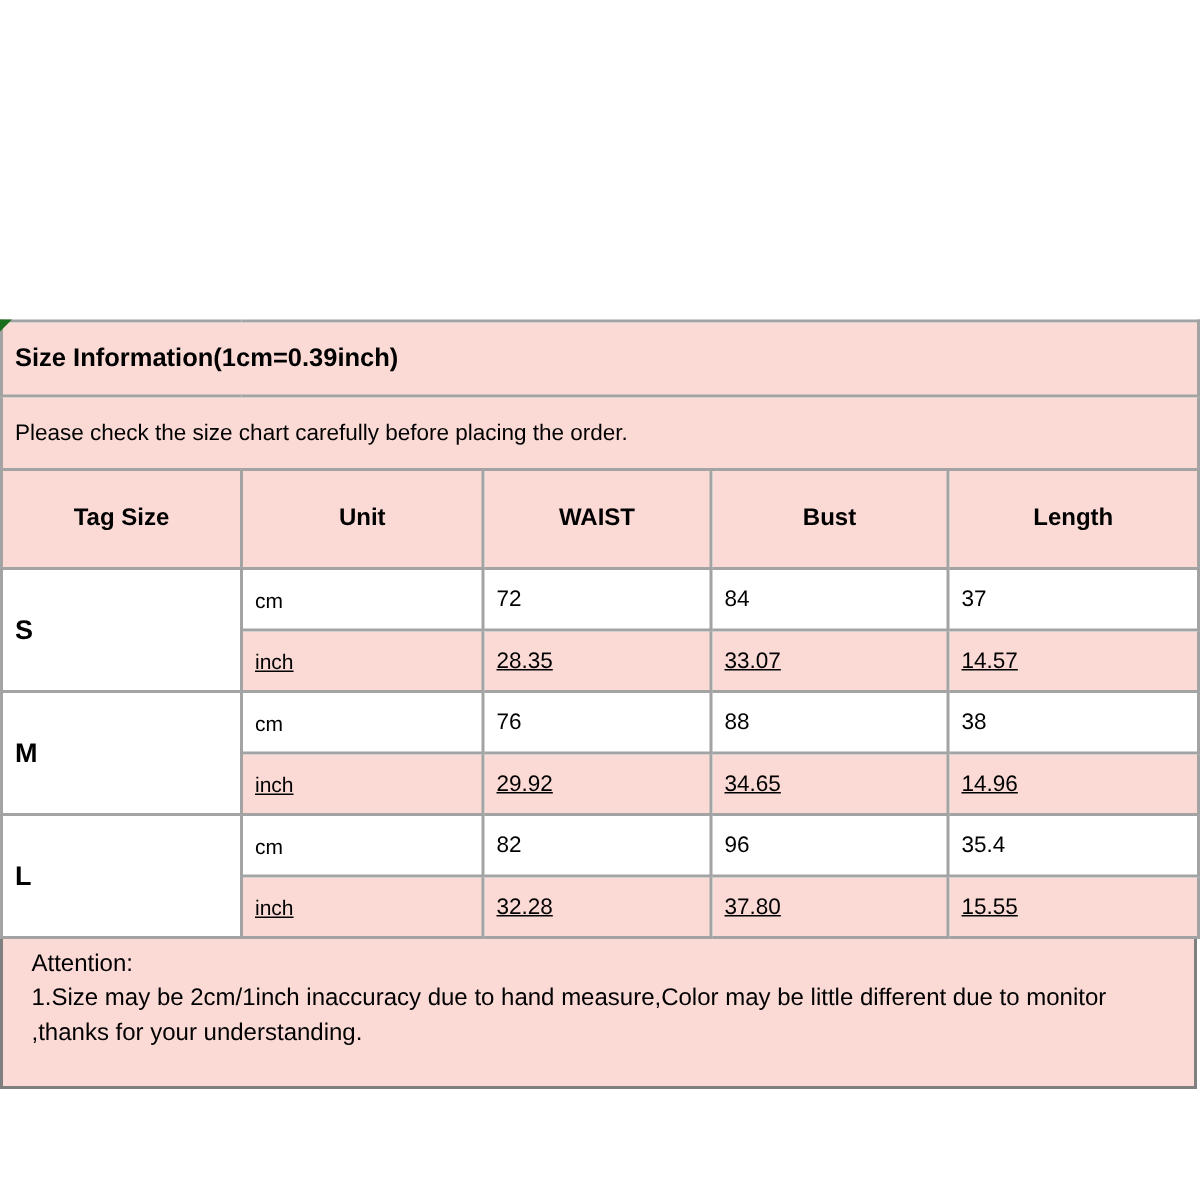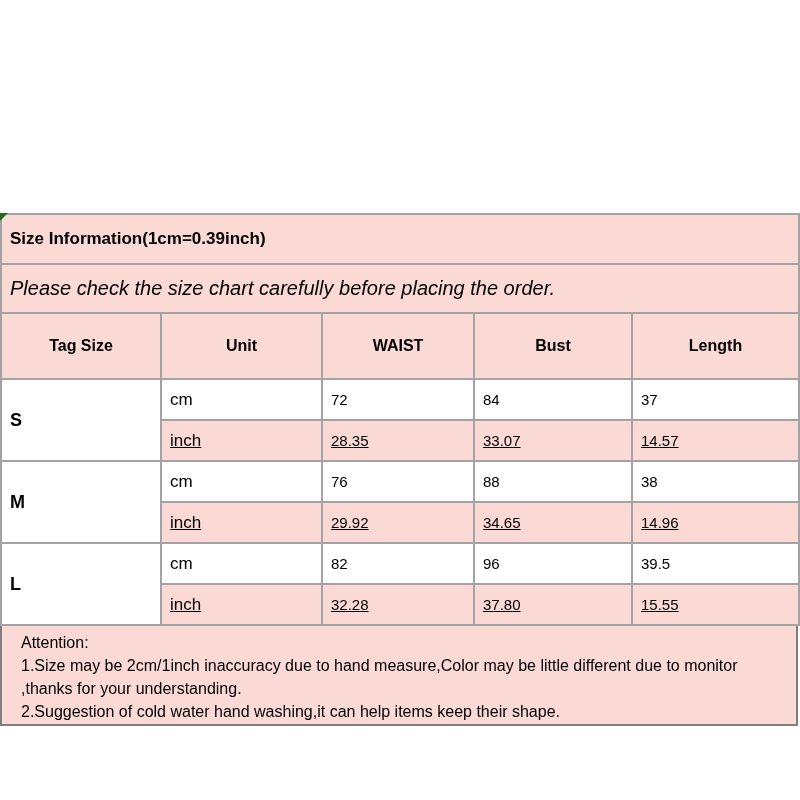--- a/index.html
+++ b/index.html
@@ -46,42 +46,41 @@
   }
   .row-title td {
     height: 32px;
     background: #fbdad6;
     font-weight: bold;
     font-size: 17px;
   }
   .row-subtitle td {
     height: 31px;
     background: #fbdad6;
-    font-size: 20px;
-    font-style: italic;
+    font-size: 15px;
   }
   .row-head th {
     height: 48px;
     background: #fbdad6;
     font-weight: bold;
     font-size: 16px;
   }
   .row-cm td, .row-inch td {
     height: 23px;
     font-size: 15px;
   }
   .row-cm td { background: #ffffff; }
   .row-inch td { background: #fbdad6; text-decoration: underline; }
   td.tag-cell {
     background: #ffffff;
     font-weight: bold;
     font-size: 18px;
   }
   td.unit-cell {
-    font-size: 17px;
+    font-size: 14px;
   }
   .attention {
     box-sizing: border-box;
     width: 798px;
     height: 100px;
     background: #fbdad6;
     border: 2px solid #7f7f7f;
     border-top: none;
     padding: 5px 4px 0 19px;
     font-size: 16px;
@@ -150,31 +149,30 @@
         <td>29.92</td>
         <td>34.65</td>
         <td>14.96</td>
       </tr>
 
       <tr class="row-cm">
         <td class="tag-cell" rowspan="2">L</td>
         <td class="unit-cell">cm</td>
         <td>82</td>
         <td>96</td>
-        <td>39.5</td>
+        <td>35.4</td>
       </tr>
       <tr class="row-inch">
         <td class="unit-cell">inch</td>
         <td>32.28</td>
         <td>37.80</td>
         <td>15.55</td>
       </tr>
     </tbody>
       </table>
 
     <div class="attention">
       <div>Attention:</div>
       <div>1.Size may be 2cm/1inch inaccuracy due to hand measure,Color may be little different due to monitor</div>
       <div>,thanks for your understanding.</div>
-      <div>2.Suggestion of cold water hand washing,it can help items keep their shape.</div>
     </div>
   </div>
 </div>
 
 </body></html>

